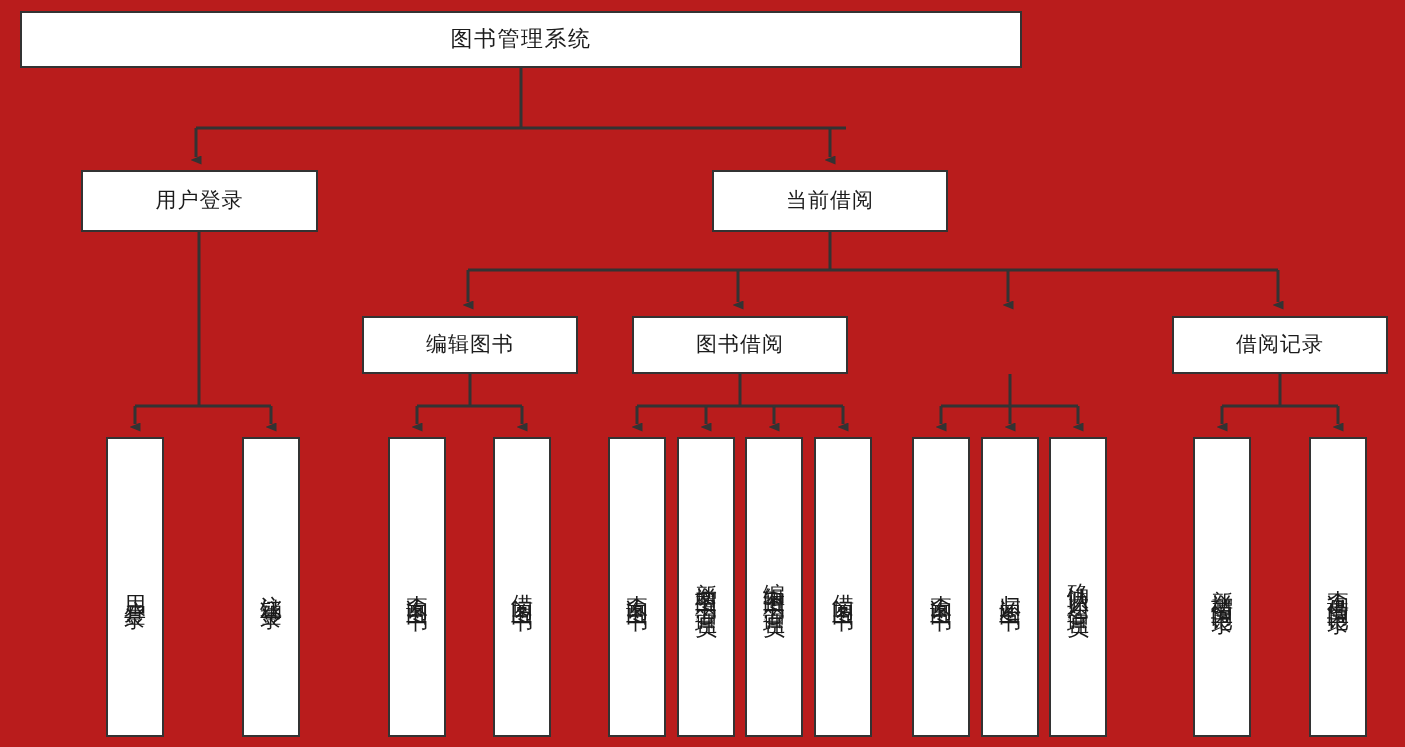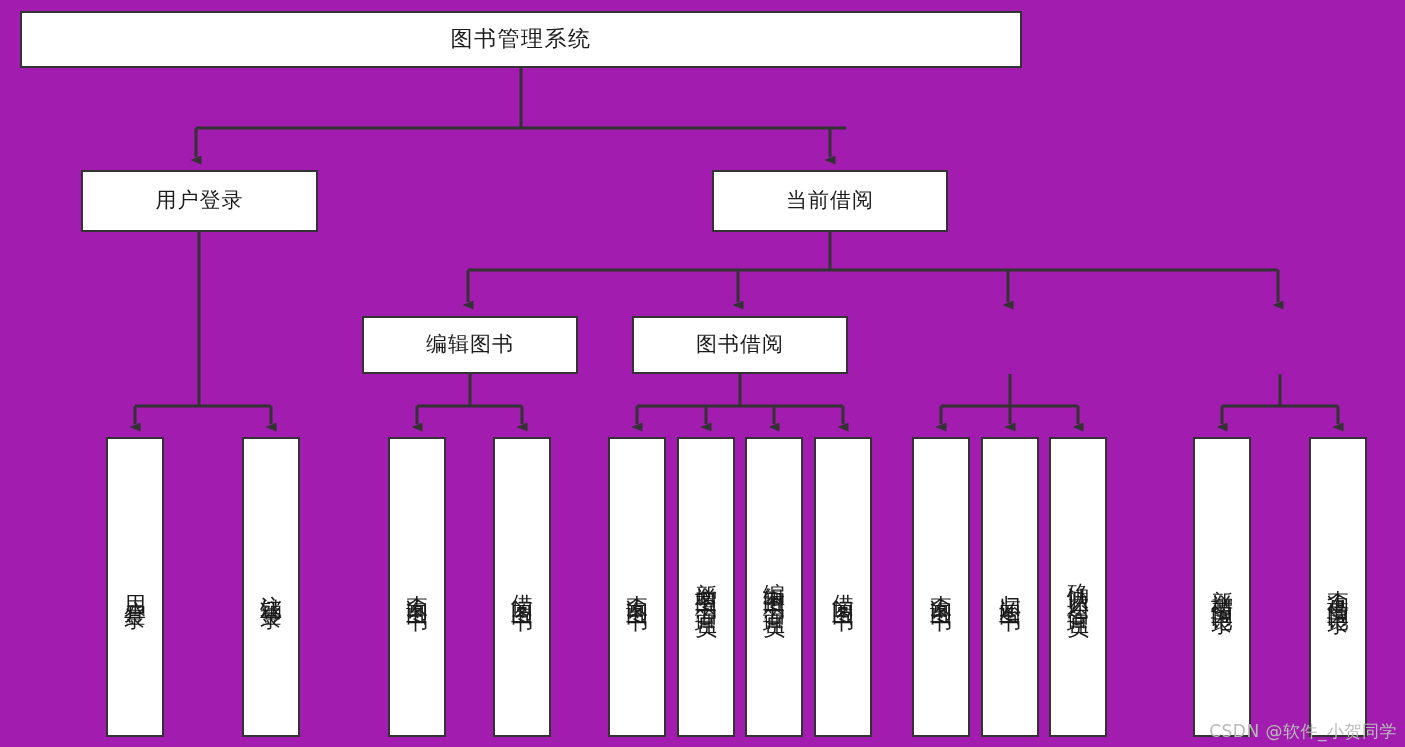--- a/index.html
+++ b/index.html
@@ -8,21 +8,21 @@
     padding: 0;
     background: #ffffff;
   }
   body {
     font-family: "DejaVu Sans", "Liberation Sans", sans-serif;
   }
   #canvas {
     position: relative;
     width: 1405px;
     height: 747px;
-    background: #a21caf;
+    background: #b91c1c;
     overflow: hidden;
   }
   svg.edges {
     position: absolute;
     left: 0;
     top: 0;
     width: 1405px;
     height: 747px;
     pointer-events: none;
   }
@@ -142,20 +142,23 @@
   <div class="node horiz" style="left:712px; top:170px; width:236px; height:62px;">
     <span class="label">当前借阅</span>
   </div>
 
   <div class="node horiz" style="left:362px; top:316px; width:216px; height:58px;">
     <span class="label">编辑图书</span>
   </div>
   <div class="node horiz" style="left:632px; top:316px; width:216px; height:58px;">
     <span class="label">图书借阅</span>
   </div>
+  <div class="node horiz" style="left:1172px; top:316px; width:216px; height:58px;">
+    <span class="label">借阅记录</span>
+  </div>
 
   <div class="node vert" style="left:106px; top:437px; width:58px; height:300px;">
     <span class="label">用户登录</span>
   </div>
   <div class="node vert" style="left:242px; top:437px; width:58px; height:300px;">
     <span class="label">注销登录</span>
   </div>
 
   <div class="node vert" style="left:388px; top:437px; width:58px; height:300px;">
     <span class="label">查询图书</span>
@@ -187,15 +190,14 @@
     <span class="label">确认归还（管理员）</span>
   </div>
 
   <div class="node vert" style="left:1193px; top:437px; width:58px; height:300px;">
     <span class="label">新增借阅记录</span>
   </div>
   <div class="node vert" style="left:1309px; top:437px; width:58px; height:300px;">
     <span class="label">查询借阅记录</span>
   </div>
 
-  <div class="watermark">CSDN @软件_小贺同学</div>
 
 </div>
 
 </body></html>

